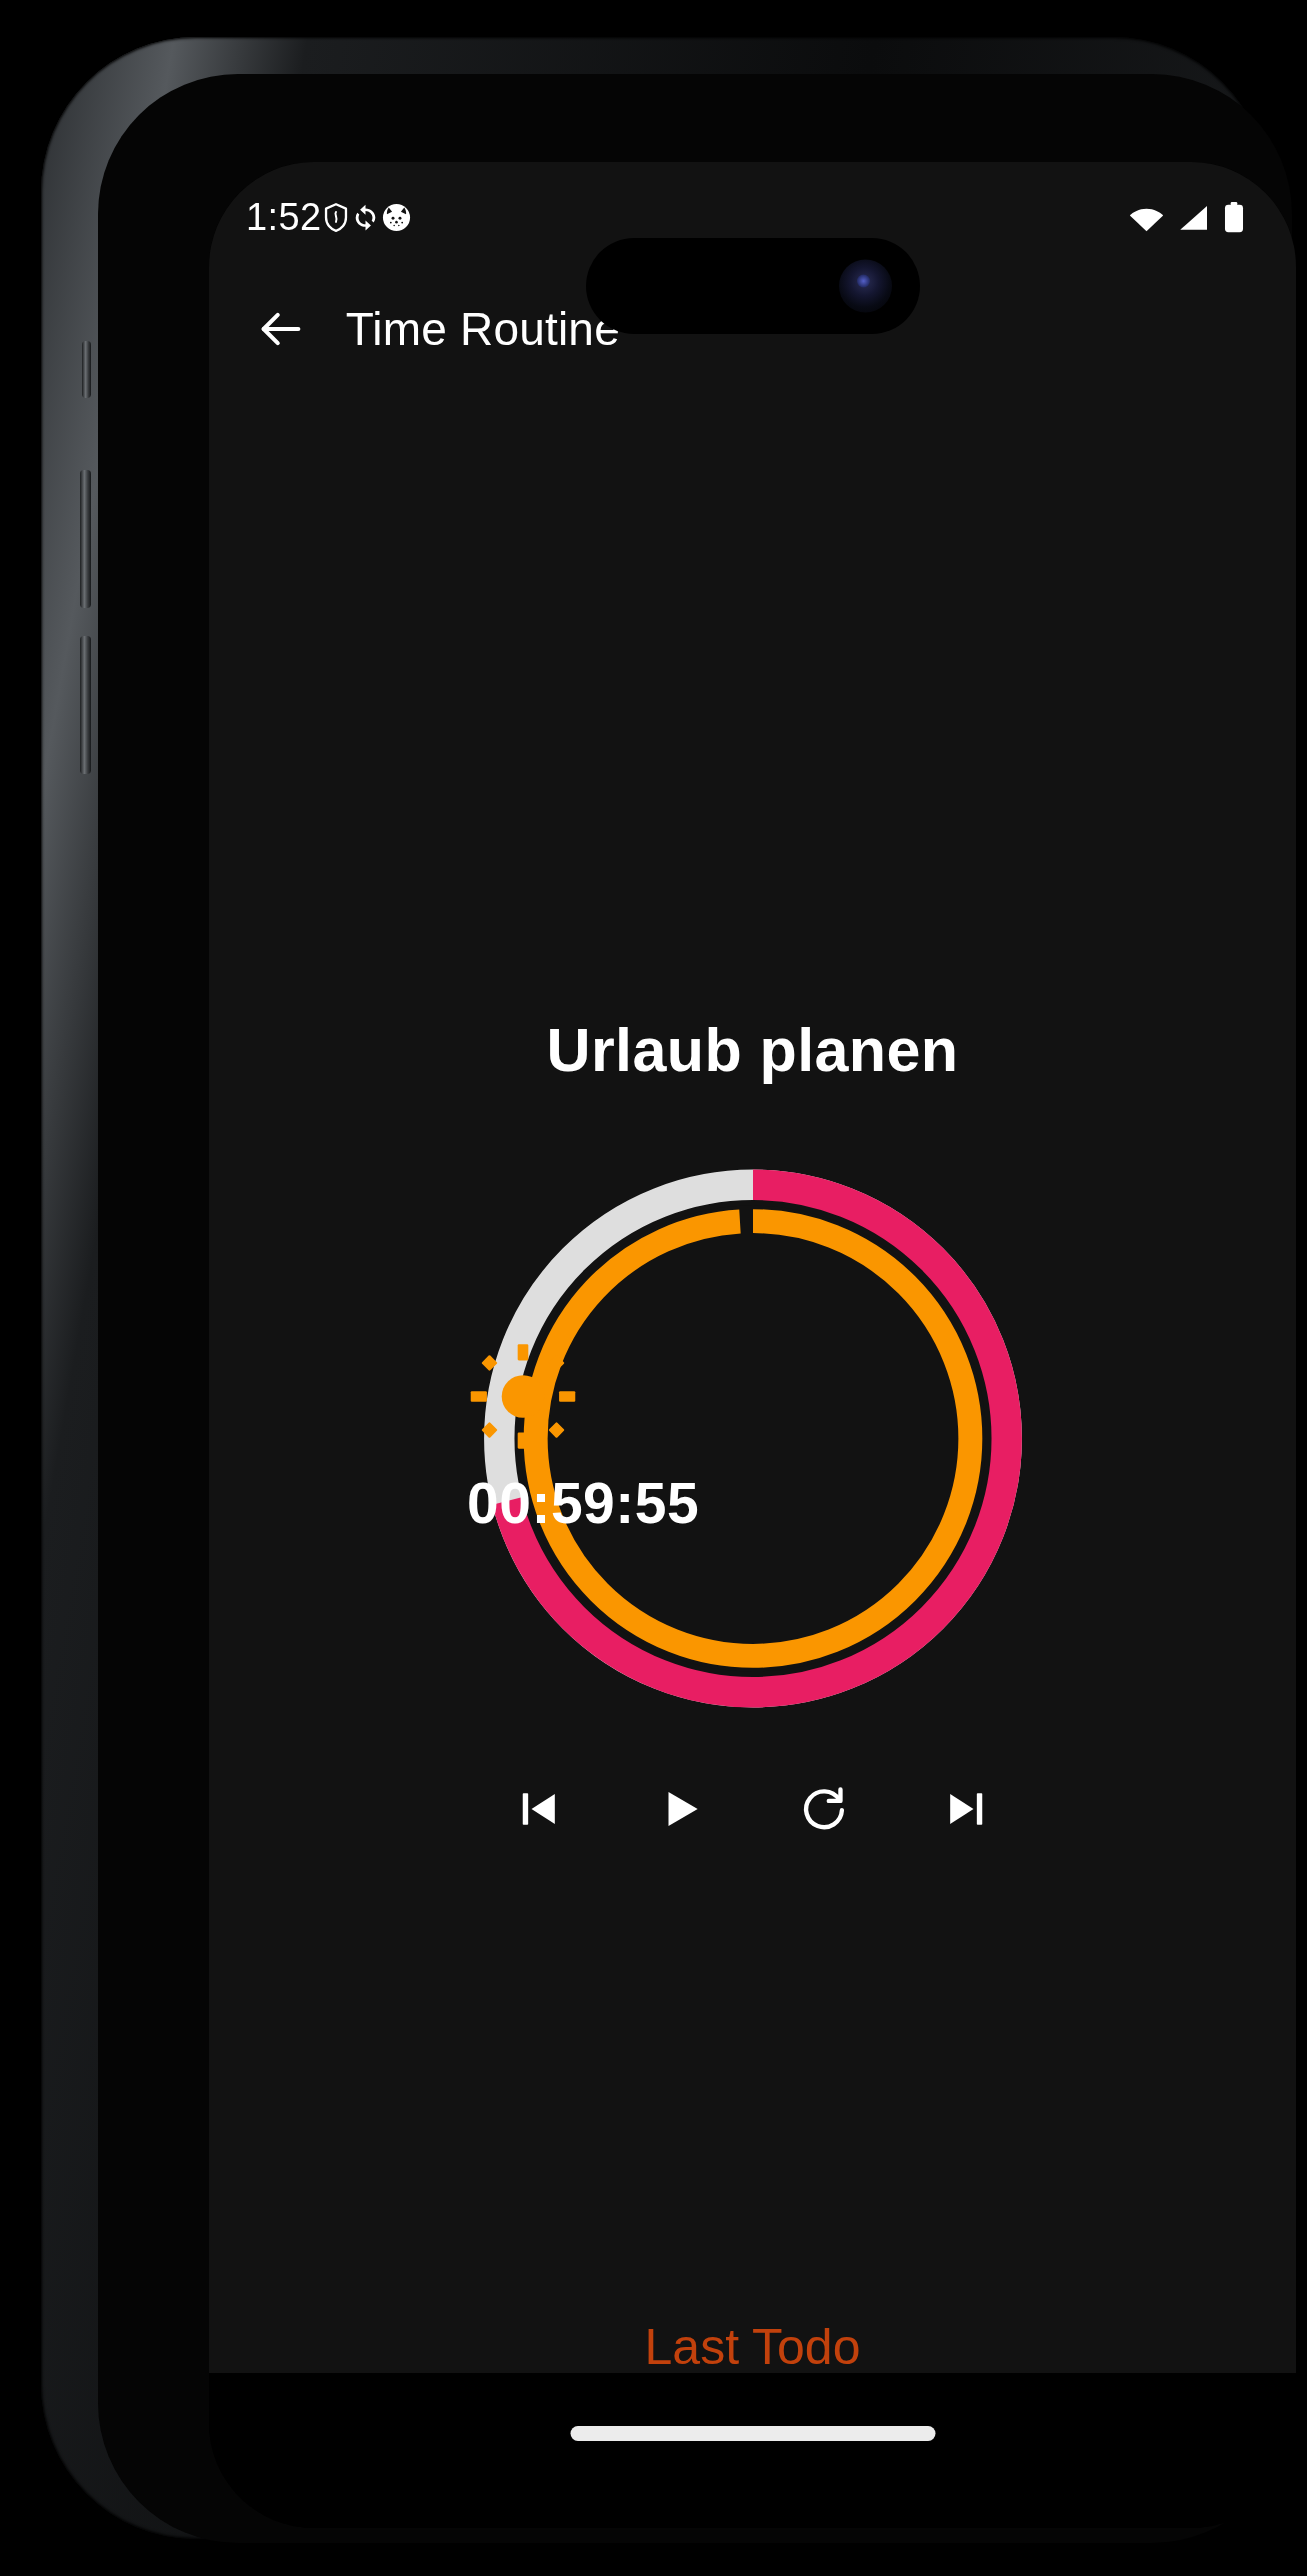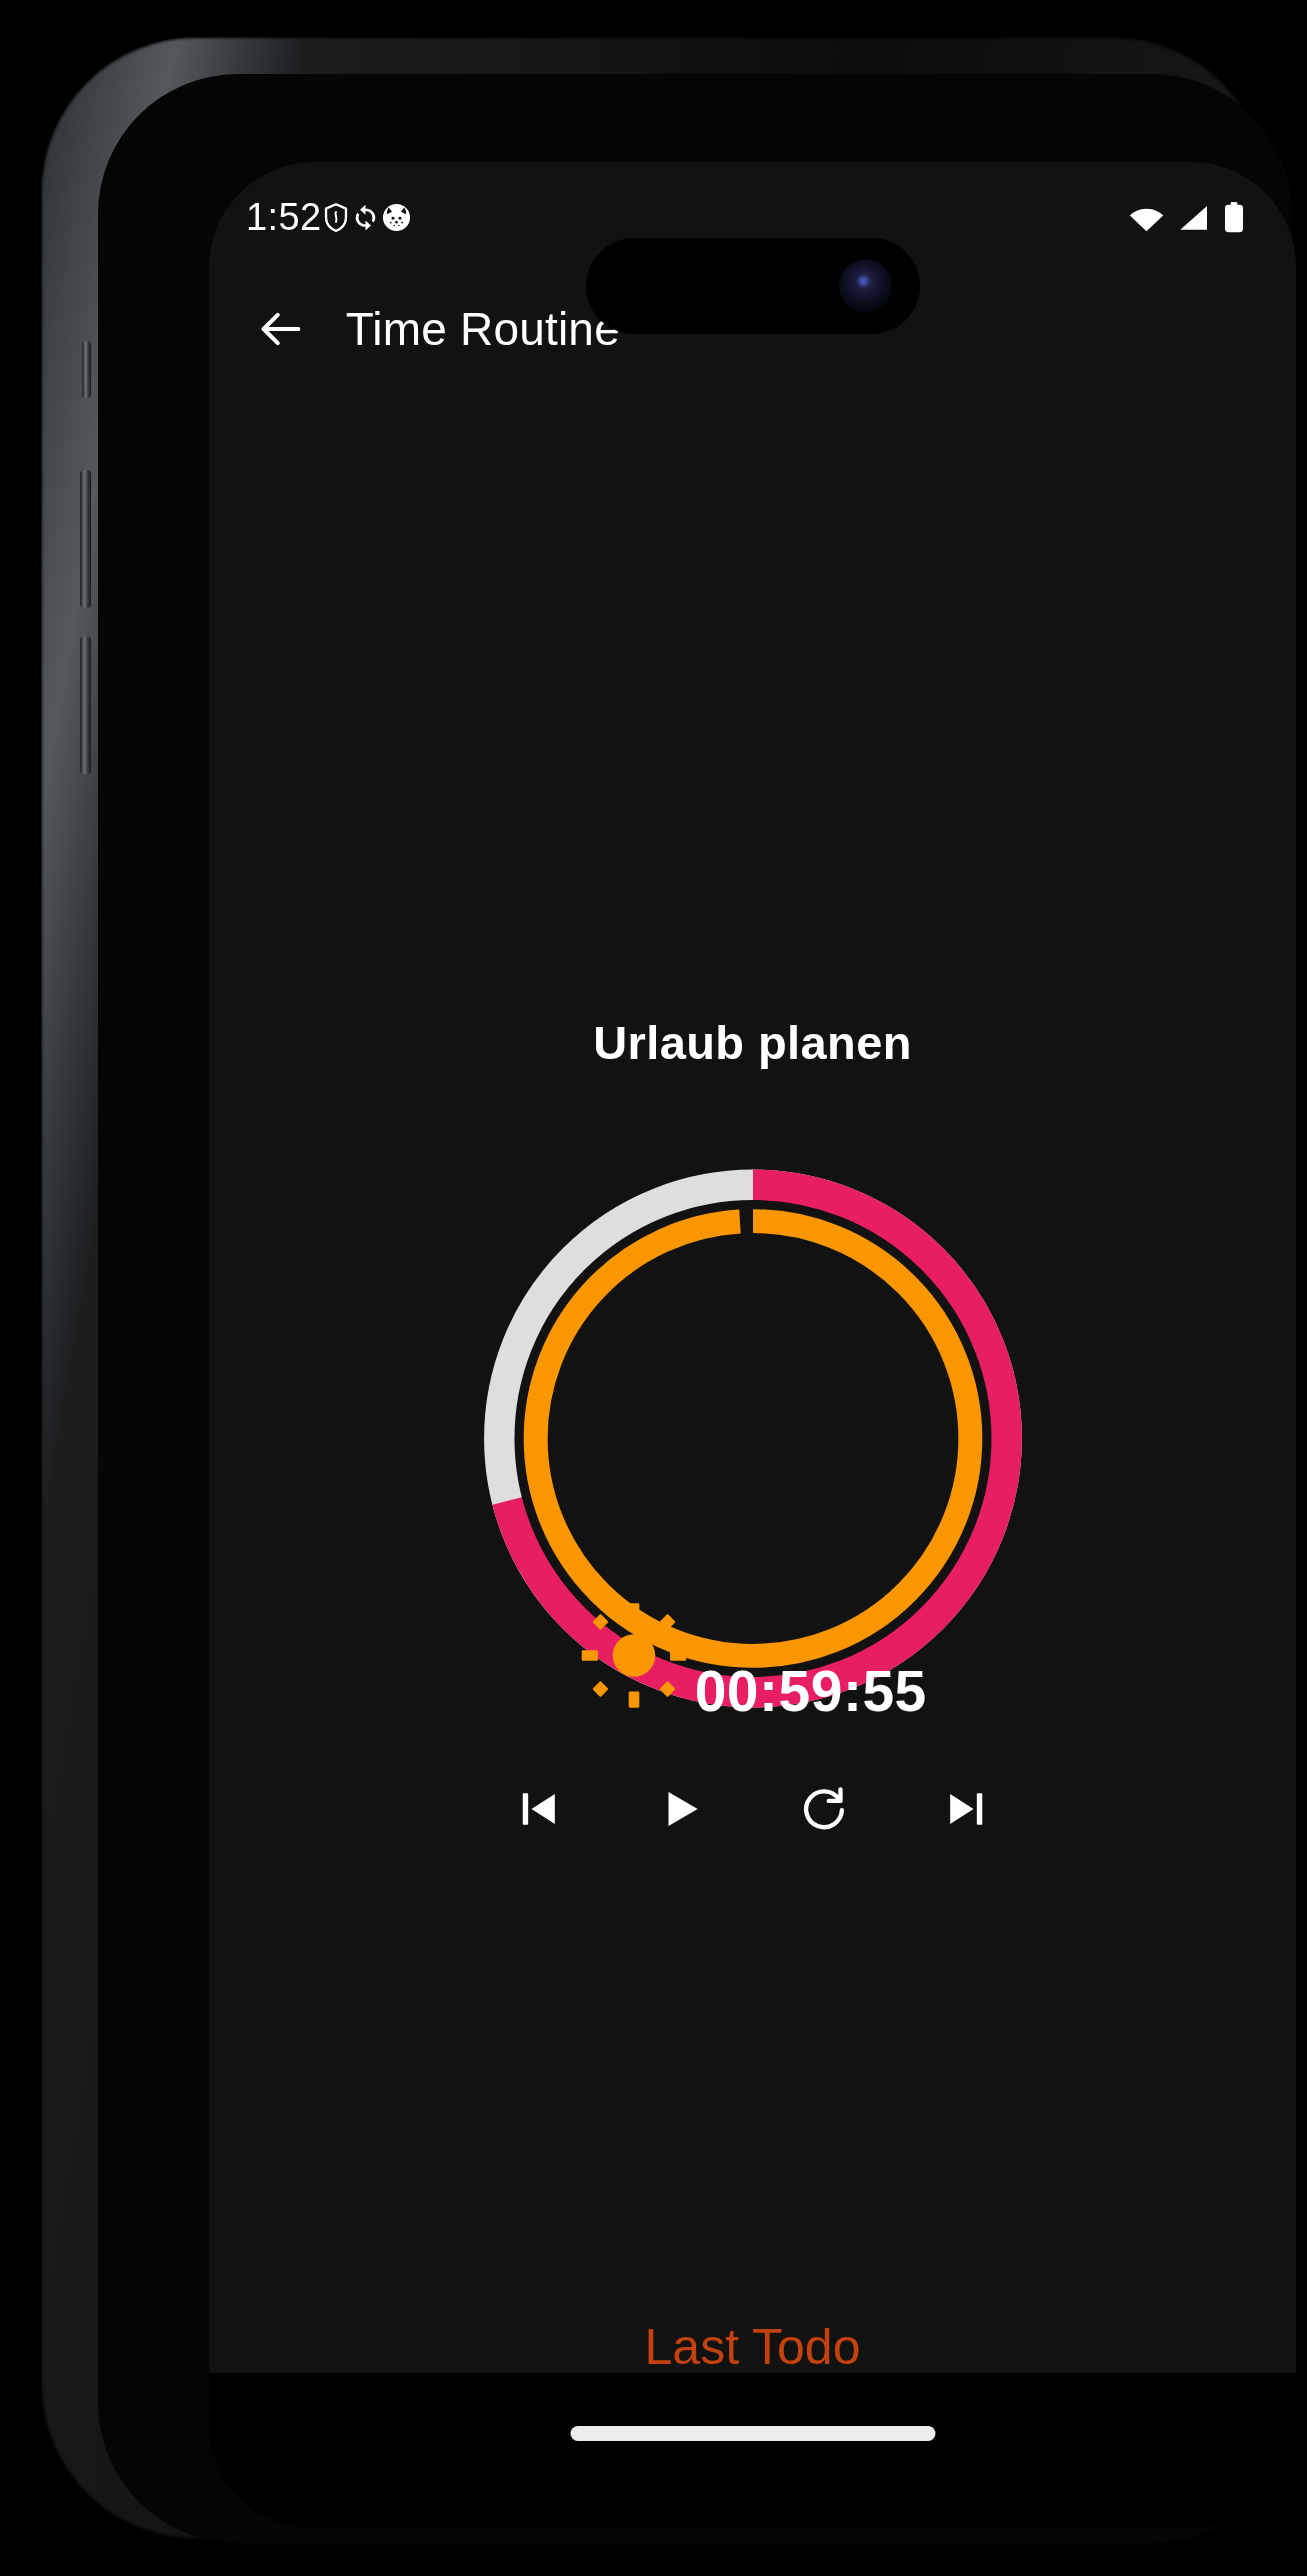--- a/index.html
+++ b/index.html
@@ -91,33 +91,33 @@
     display:flex; align-items:center; justify-content:center;
     border-radius:50%; cursor:pointer;
   }
   #app-bar-title {
     color:#fff; font-size:46px; font-weight:400; margin-left:14.7px; letter-spacing:0.2px;
   }
 
   
   #routine-title {
     position:absolute; left:0; top:853px; width:100%;
-    text-align:center; color:#fff; font-size:47px; font-weight:700;
+    text-align:center; color:#fff; font-size:61px; font-weight:700;
     letter-spacing:0.4px;
   }
 
   #timer-ring-wrap {
     position:absolute; left:50%; transform:translateX(-50%);
     top:991px; width:571px; height:571px;
   }
   #ring-svg { position:absolute; inset:0; }
 
   #ring-center {
     position:absolute; left:0; top:0; width:100%; height:100%;
-    display:flex; align-items:flex-end; justify-content:center;
+    display:flex; flex-direction:column; align-items:flex-start; justify-content:center;
     gap:5.5px; pointer-events:none;
   }
   #sun-icon { width:111px; height:111px; margin-bottom:13px; }
   #timer-text { color:#fff; font-size:57px; font-weight:700; letter-spacing:0.5px; }
 
   
   #controls {
     position:absolute; left:50%; transform:translateX(-50%);
     top:1603px; width:516px;
     display:flex; align-items:center; justify-content:space-between;

